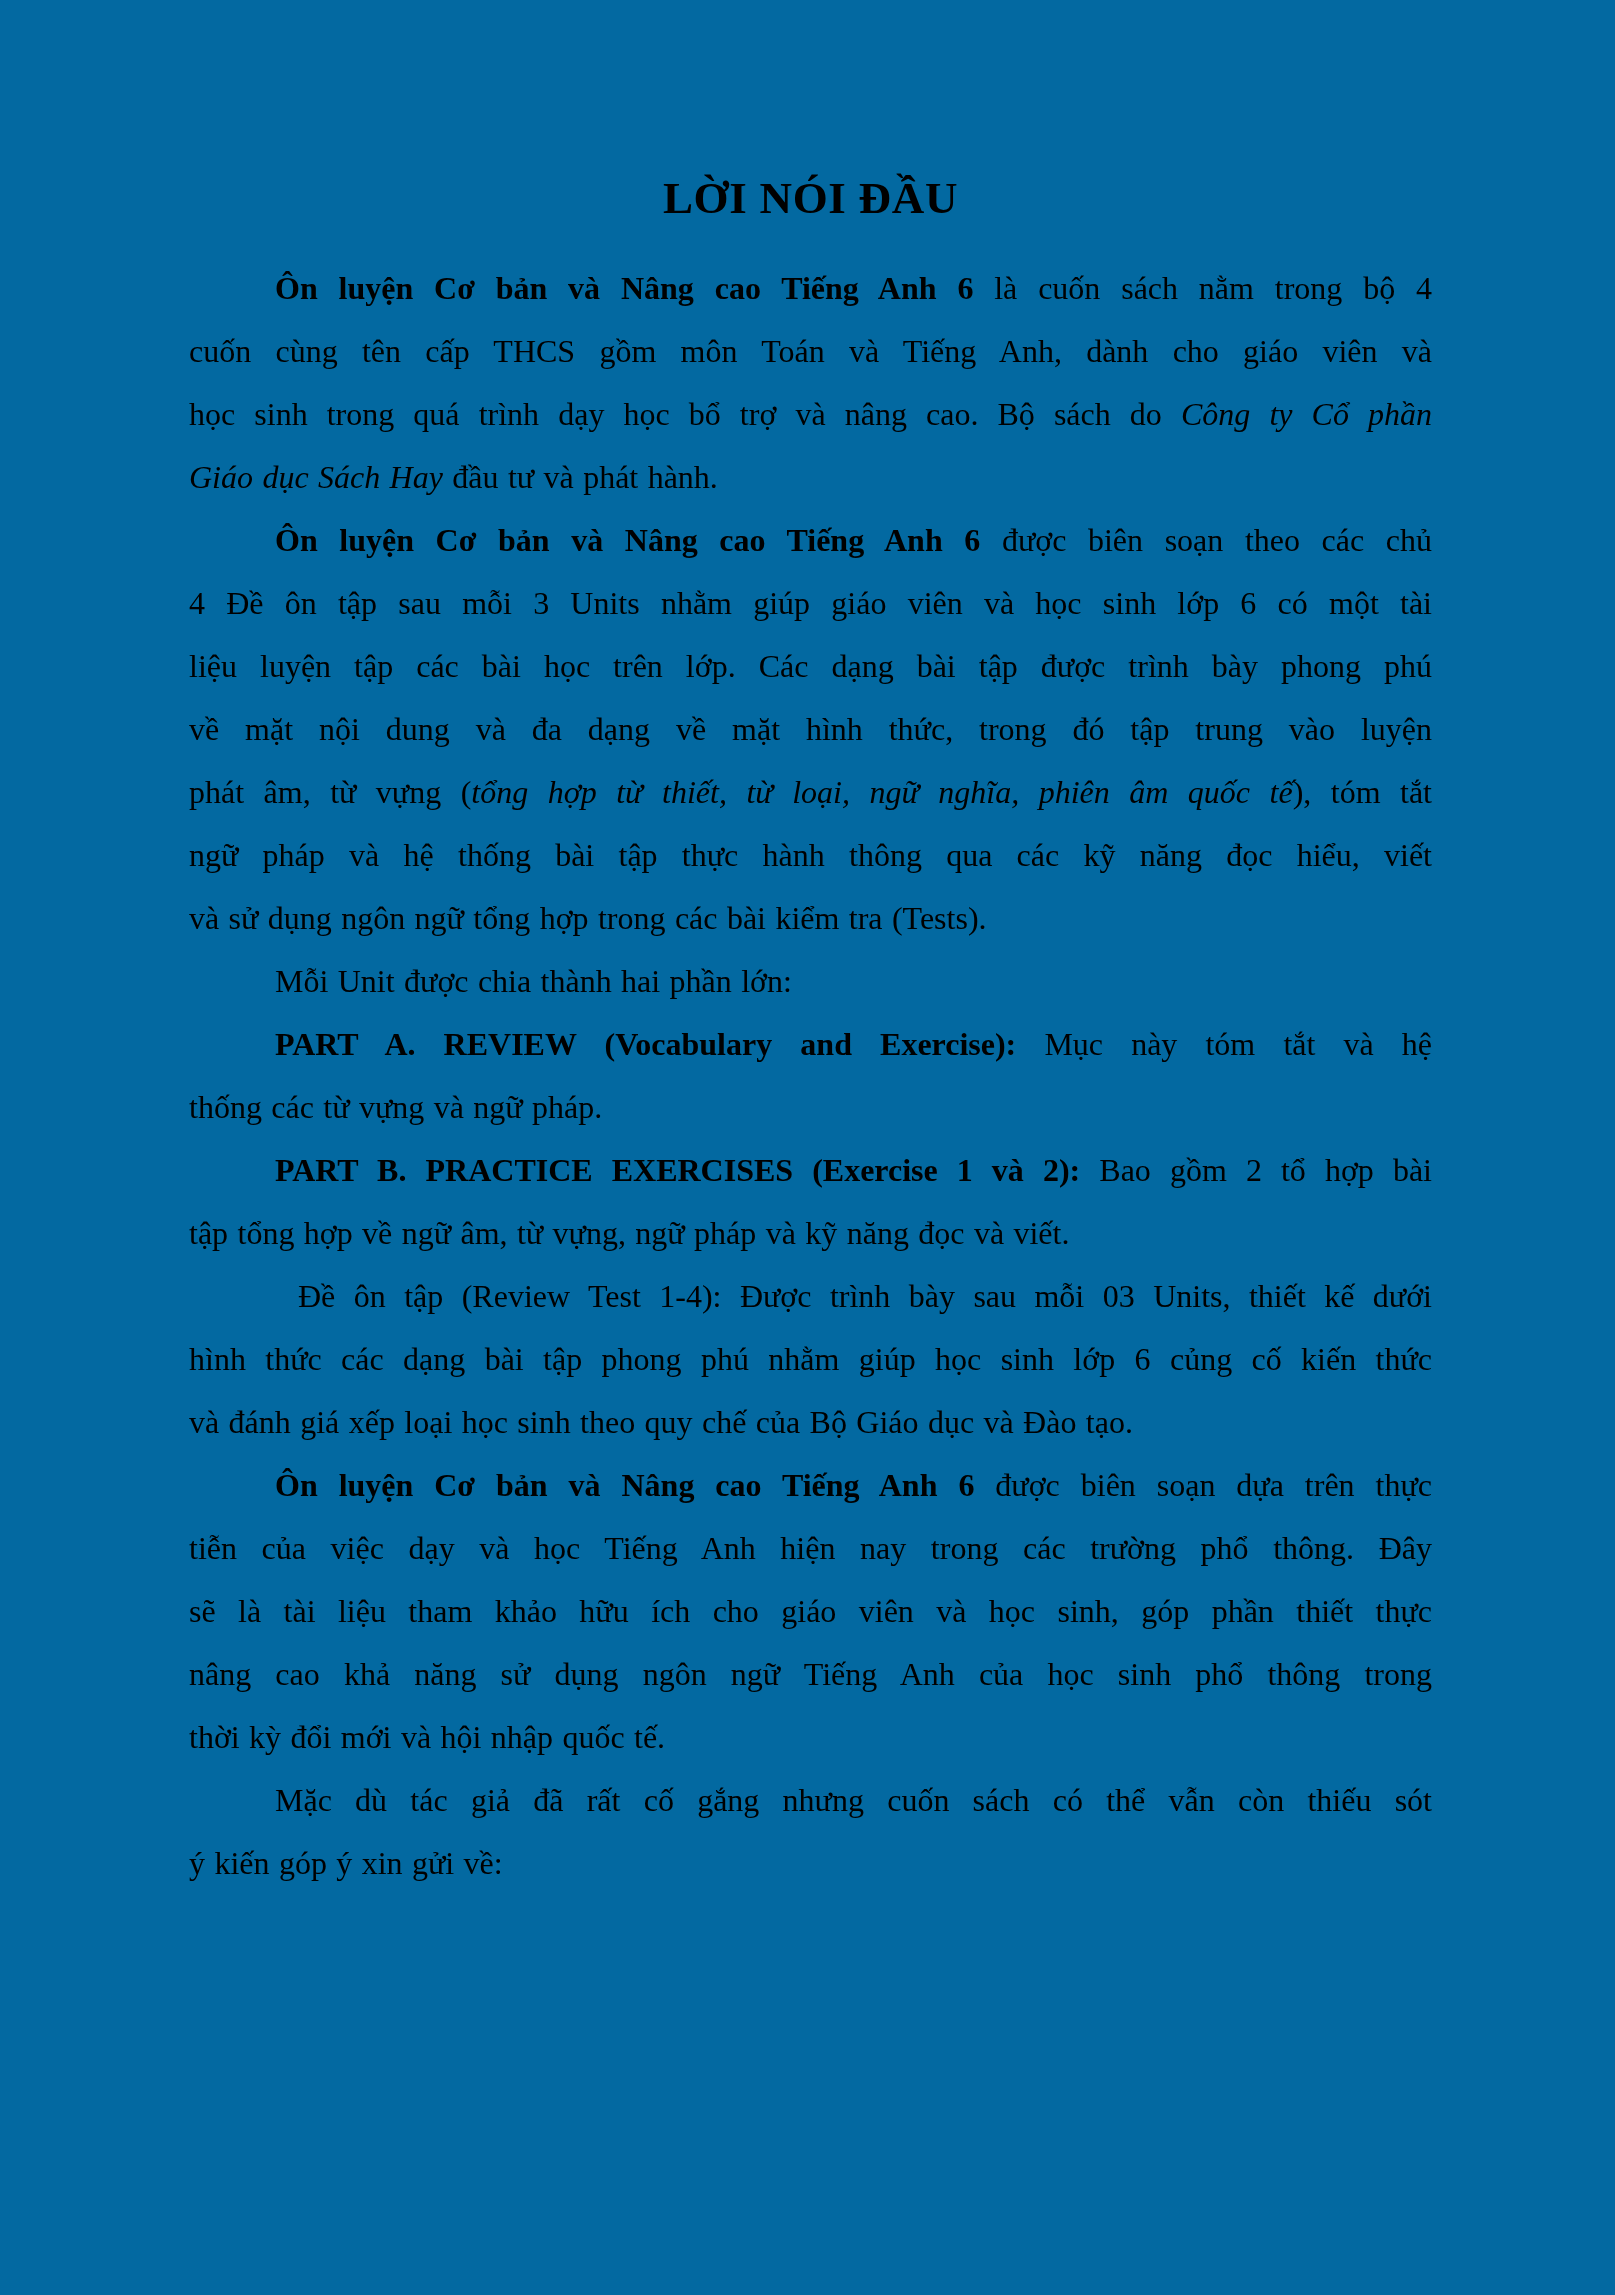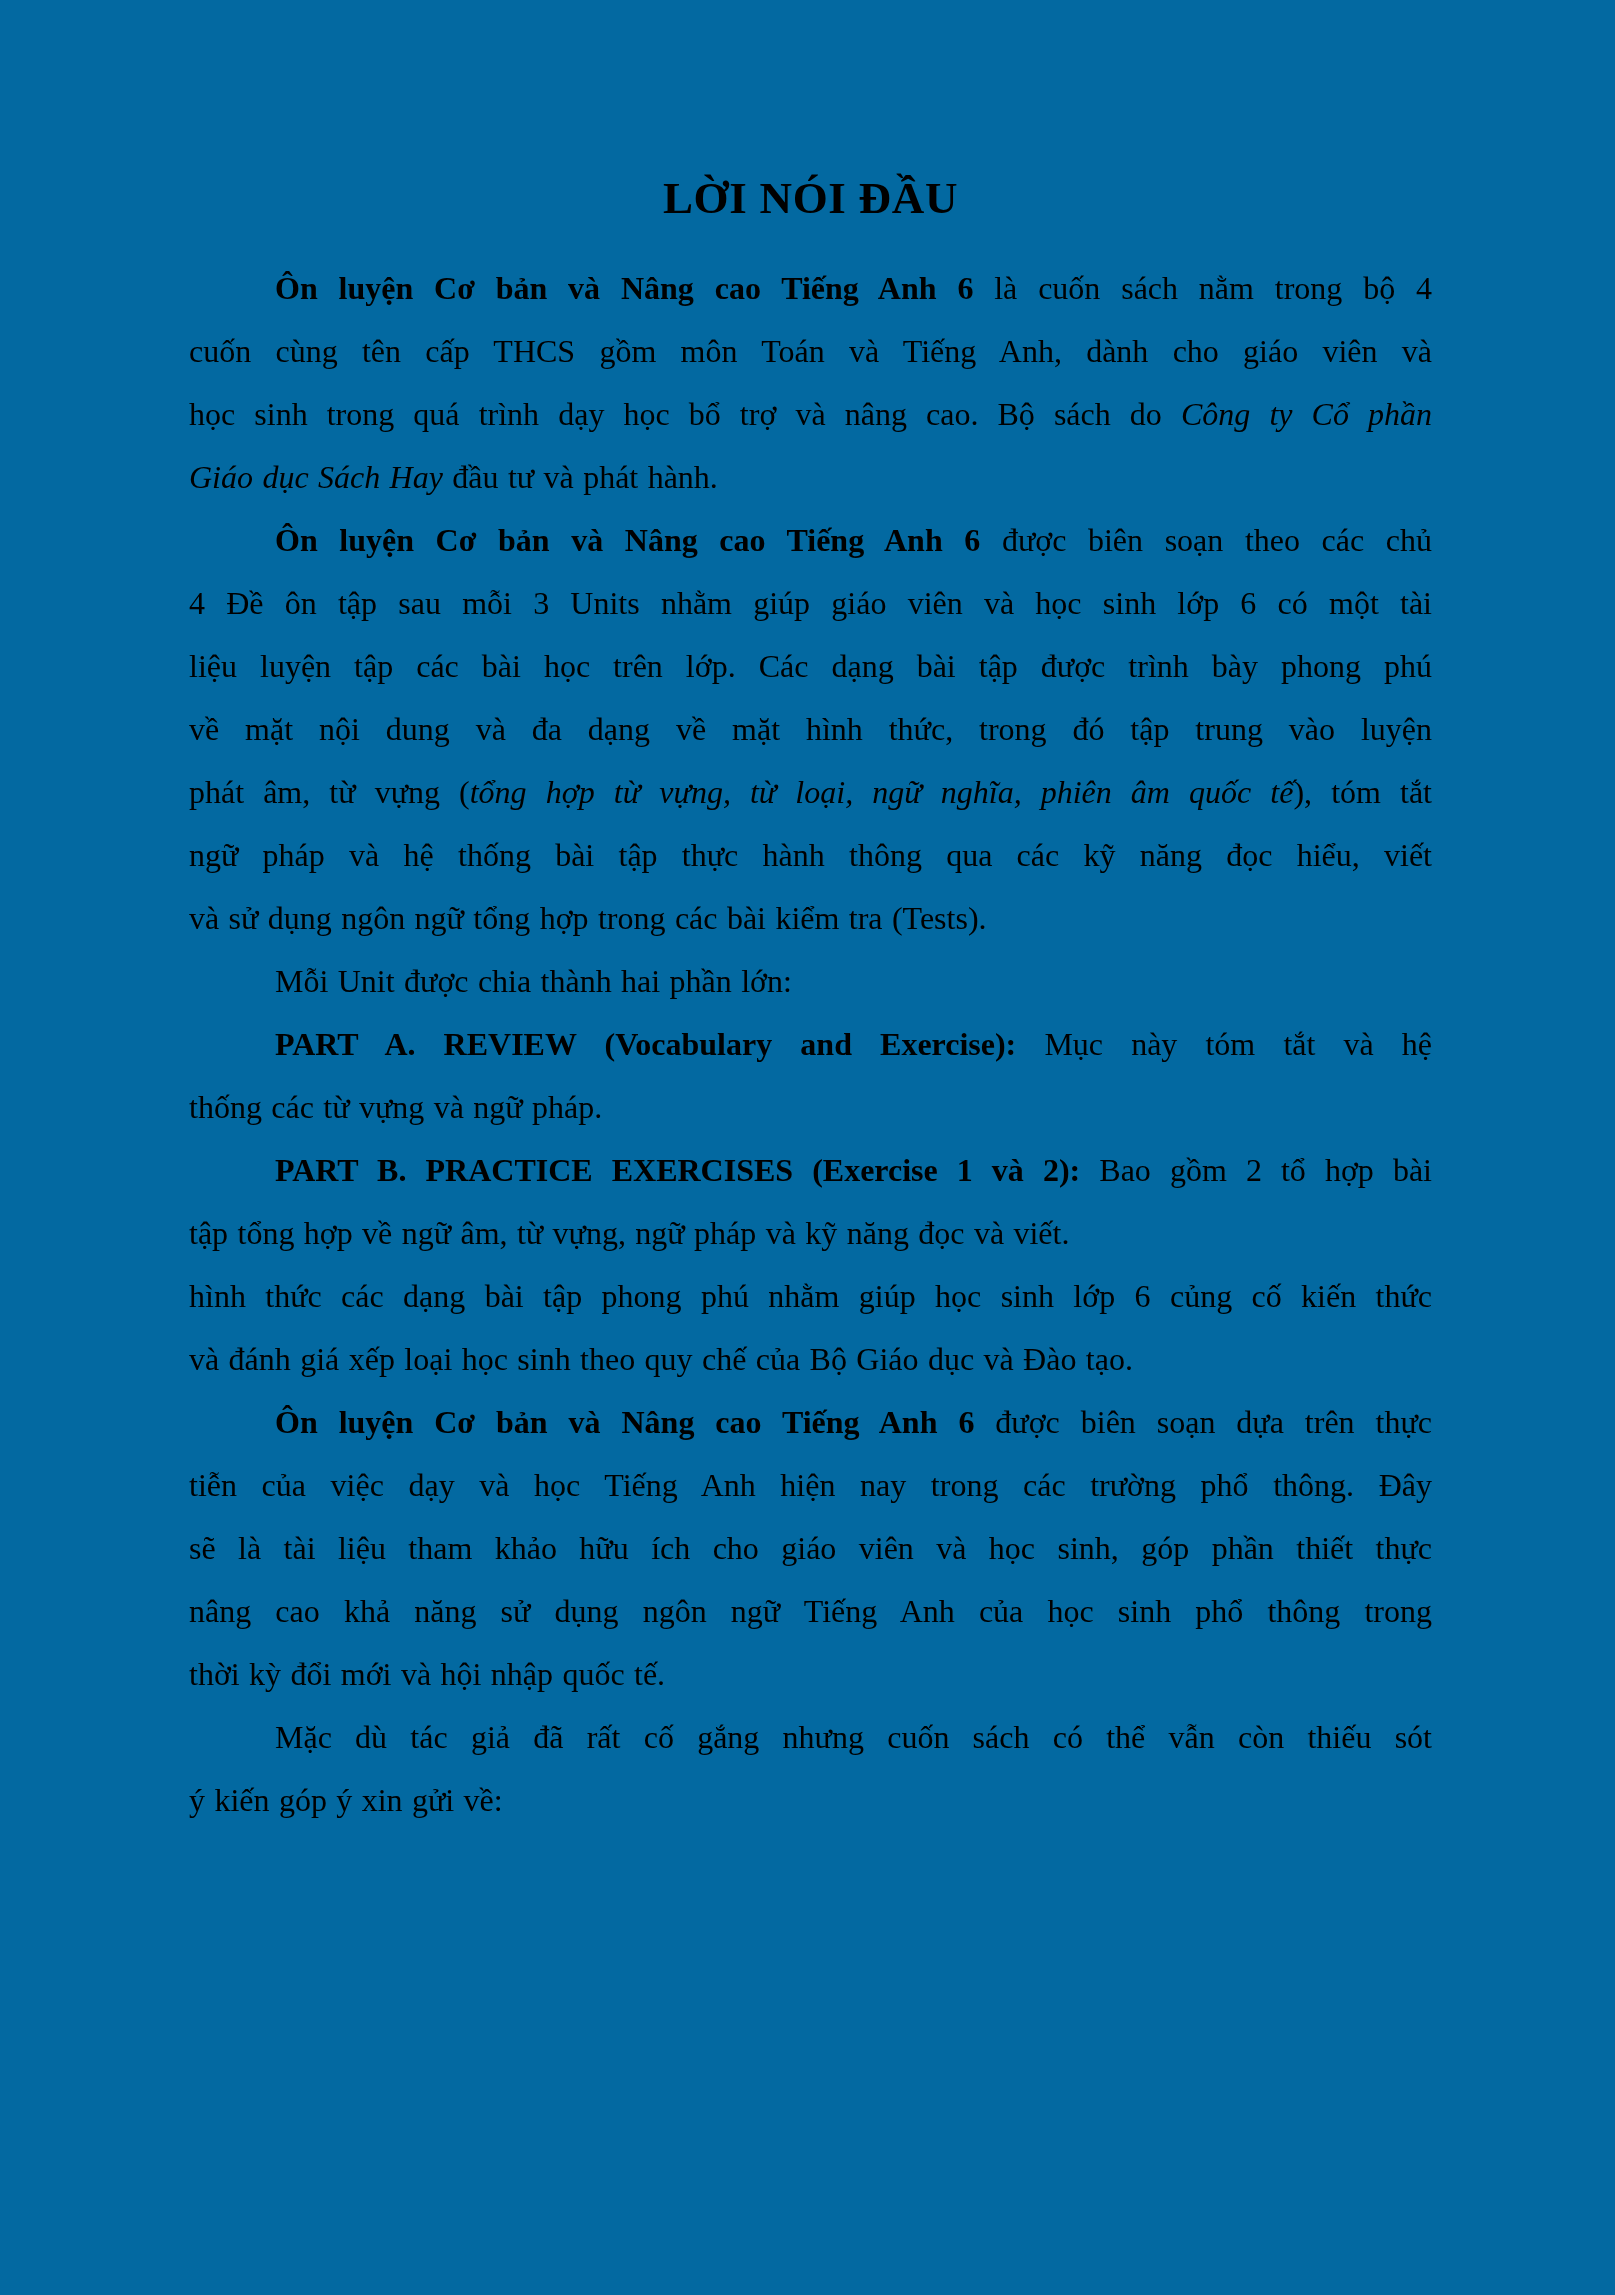--- a/index.html
+++ b/index.html
@@ -57,36 +57,37 @@
           <div class="line j" style="padding-left: 86px;"><span class="b">Ôn luyện Cơ bản và Nâng cao Tiếng Anh 6</span><span class="r"> là cuốn sách nằm trong bộ 4</span></div>
           <div class="line j"><span class="r">cuốn cùng tên cấp THCS gồm môn Toán và Tiếng Anh, dành cho giáo viên và</span></div>
           <div class="line j"><span class="r">học sinh trong quá trình dạy học bổ trợ và nâng cao. Bộ sách do </span><span class="i">Công ty Cổ phần</span></div>
           <div class="line l"><span class="i">Giáo dục Sách Hay</span><span class="r"> đầu tư và phát hành.</span></div>
         </div>
         <div class="para">
           <div class="line j" style="padding-left: 86px;"><span class="b">Ôn luyện Cơ bản và Nâng cao Tiếng Anh 6</span><span class="r"> được biên soạn theo các chủ</span></div>
           <div class="line j"><span class="r">4 Đề ôn tập sau mỗi 3 Units nhằm giúp giáo viên và học sinh lớp 6 có một tài</span></div>
           <div class="line j"><span class="r">liệu luyện tập các bài học trên lớp. Các dạng bài tập được trình bày phong phú</span></div>
           <div class="line j"><span class="r">về mặt nội dung và đa dạng về mặt hình thức, trong đó tập trung vào luyện</span></div>
-          <div class="line j"><span class="r">phát âm, từ vựng (</span><span class="i">tổng hợp từ vựng, từ loại, ngữ nghĩa, phiên âm quốc tế</span><span class="r">), tóm tắt</span></div>
+          <div class="line j"><span class="r">phát âm, từ vựng (</span><span class="i">tổng hợp từ thiết, từ loại, ngữ nghĩa, phiên âm quốc tế</span><span class="r">), tóm tắt</span></div>
           <div class="line j"><span class="r">ngữ pháp và hệ thống bài tập thực hành thông qua các kỹ năng đọc hiểu, viết</span></div>
           <div class="line l"><span class="r">và sử dụng ngôn ngữ tổng hợp trong các bài kiểm tra (Tests).</span></div>
         </div>
         <div class="para">
           <div class="line l" style="padding-left: 86px;"><span class="r">Mỗi Unit được chia thành hai phần lớn:</span></div>
         </div>
         <div class="para">
           <div class="line j" style="padding-left: 86px;"><span class="b">PART A. REVIEW (Vocabulary and Exercise):</span><span class="r"> Mục này tóm tắt và hệ</span></div>
           <div class="line l"><span class="r">thống các từ vựng và ngữ pháp.</span></div>
         </div>
         <div class="para">
           <div class="line j" style="padding-left: 86px;"><span class="b">PART B. PRACTICE EXERCISES (Exercise 1 và 2):</span><span class="r"> Bao gồm 2 tổ hợp bài</span></div>
           <div class="line l"><span class="r">tập tổng hợp về ngữ âm, từ vựng, ngữ pháp và kỹ năng đọc và viết.</span></div>
         </div>
         <div class="para">
+          <div class="line j" style="padding-left: 109px;"><span class="r">Đề ôn tập (Review Test 1-4): Được trình bày sau mỗi 03 Units, thiết kế dưới</span></div>
           <div class="line j"><span class="r">hình thức các dạng bài tập phong phú nhằm giúp học sinh lớp 6 củng cố kiến thức</span></div>
           <div class="line l"><span class="r">và đánh giá xếp loại học sinh theo quy chế của Bộ Giáo dục và Đào tạo.</span></div>
         </div>
         <div class="para">
           <div class="line j" style="padding-left: 86px;"><span class="b">Ôn luyện Cơ bản và Nâng cao Tiếng Anh 6</span><span class="r"> được biên soạn dựa trên thực</span></div>
           <div class="line j"><span class="r">tiễn của việc dạy và học Tiếng Anh hiện nay trong các trường phổ thông. Đây</span></div>
           <div class="line j"><span class="r">sẽ là tài liệu tham khảo hữu ích cho giáo viên và học sinh, góp phần thiết thực</span></div>
           <div class="line j"><span class="r">nâng cao khả năng sử dụng ngôn ngữ Tiếng Anh của học sinh phổ thông trong</span></div>
           <div class="line l"><span class="r">thời kỳ đổi mới và hội nhập quốc tế.</span></div>
         </div>

